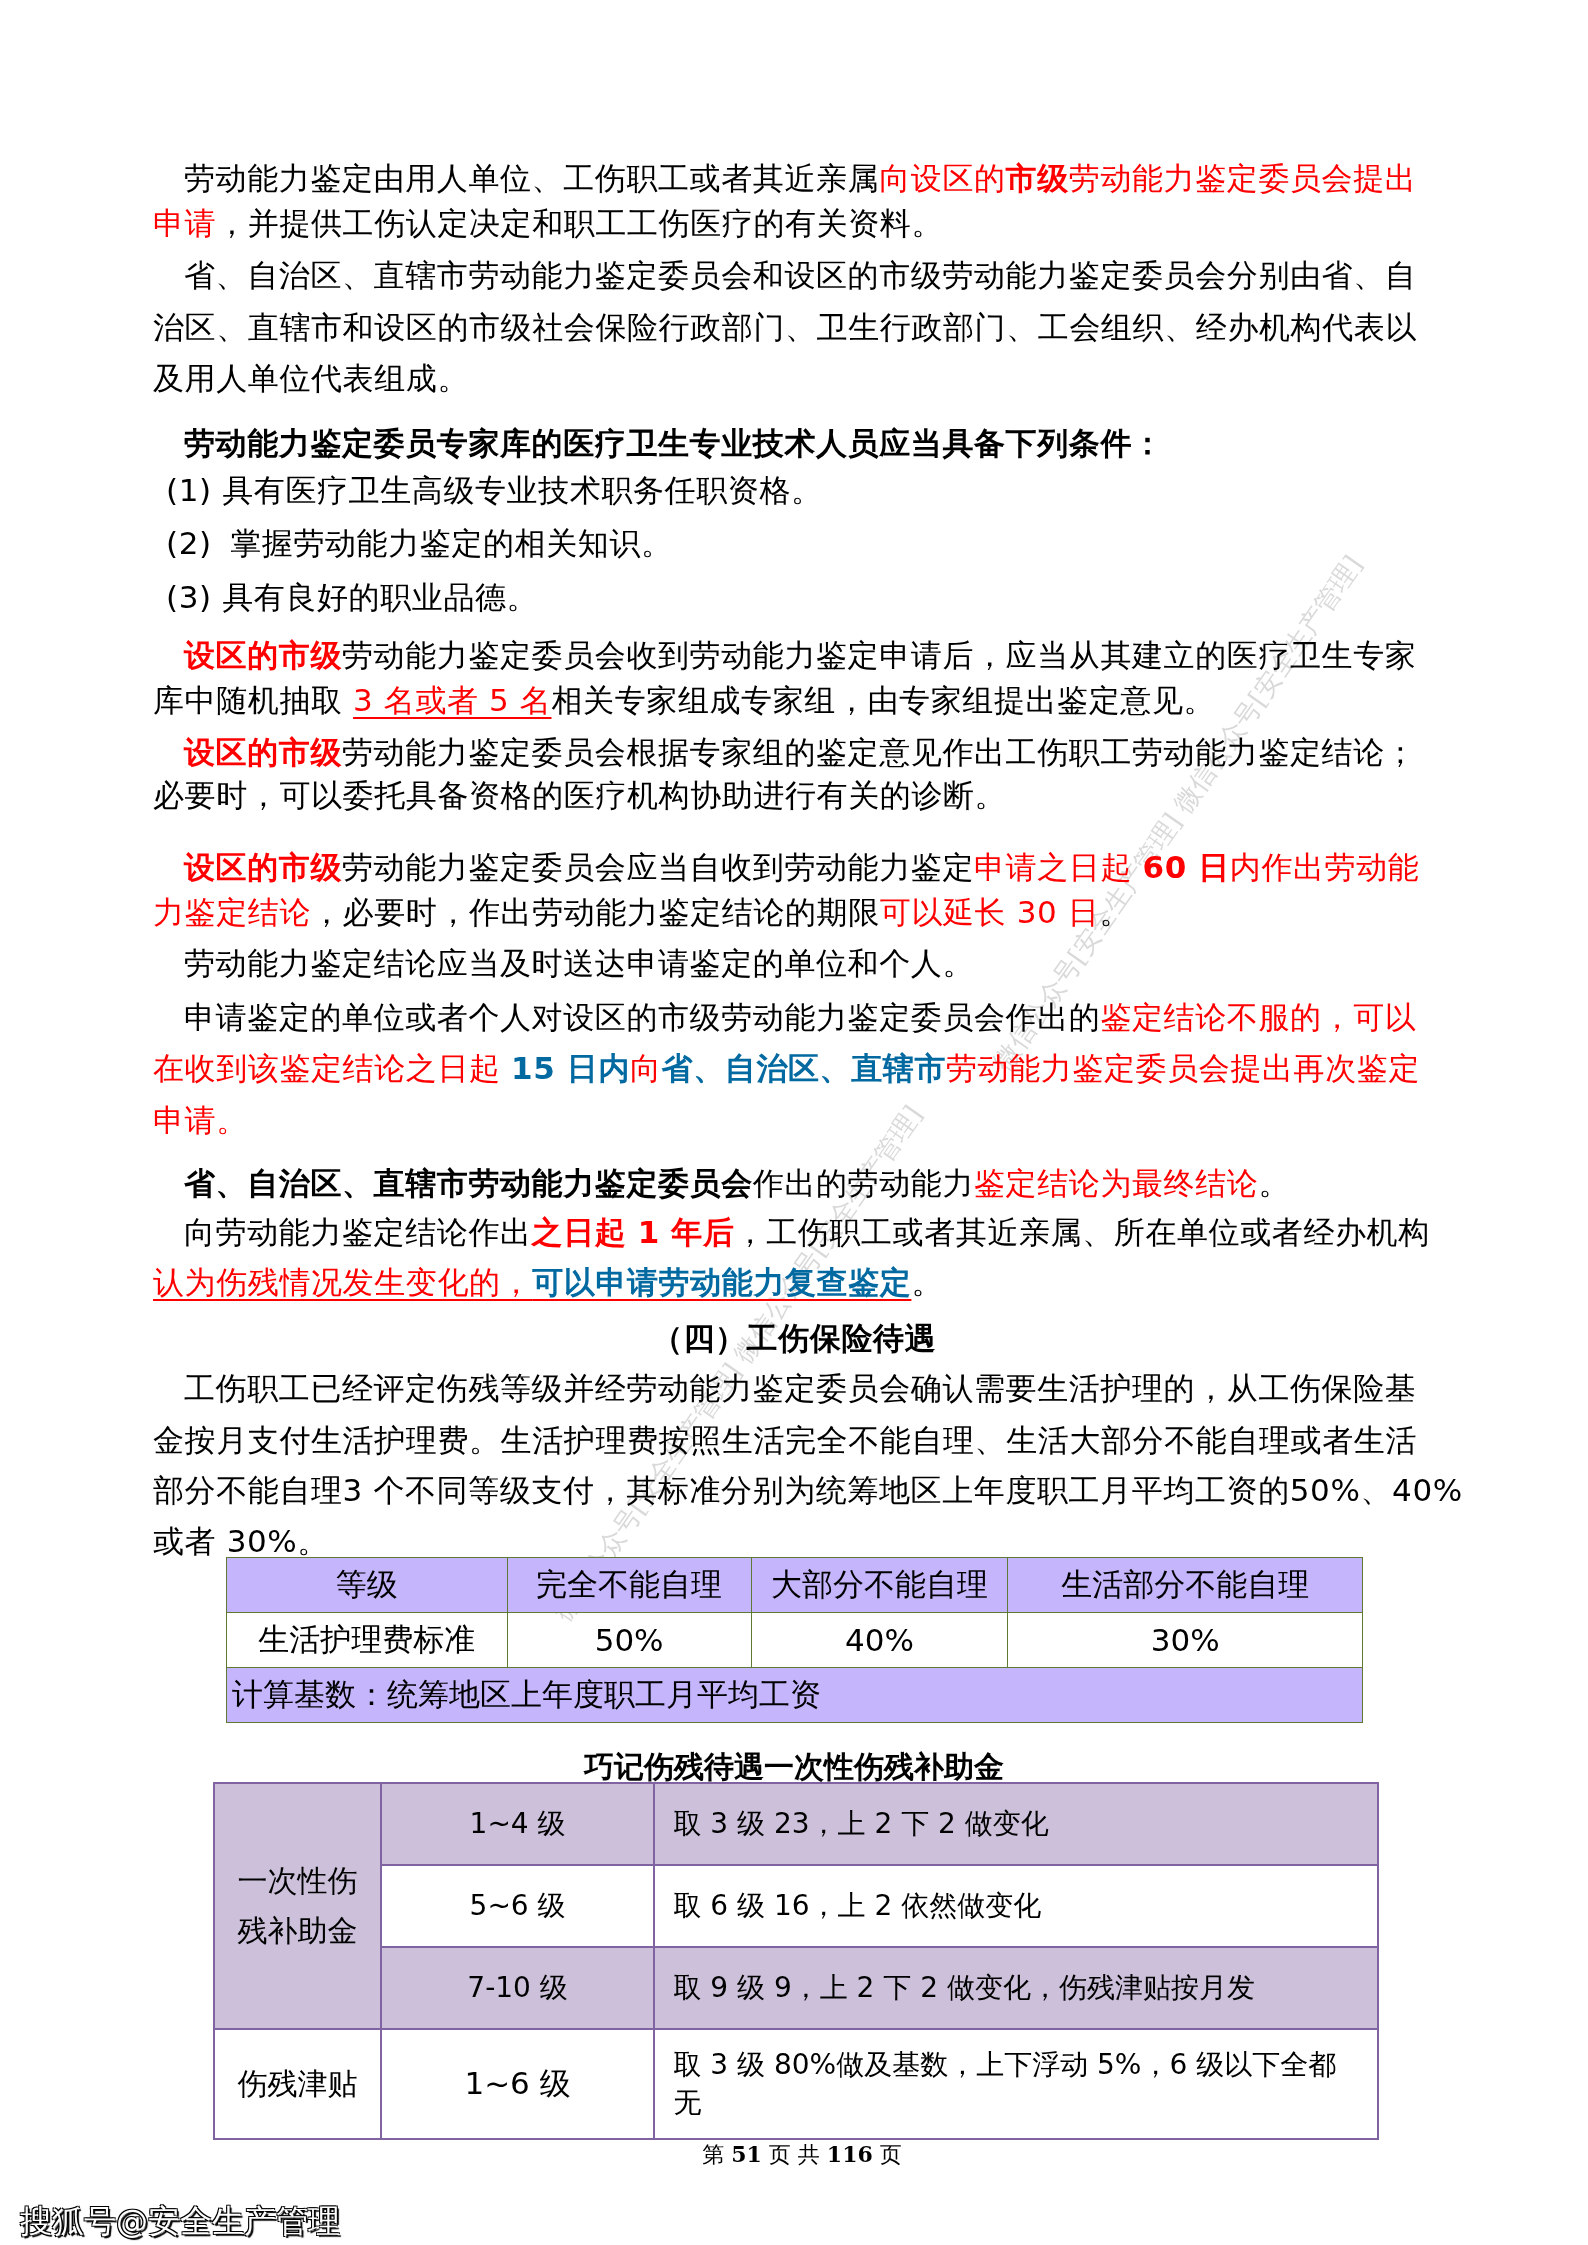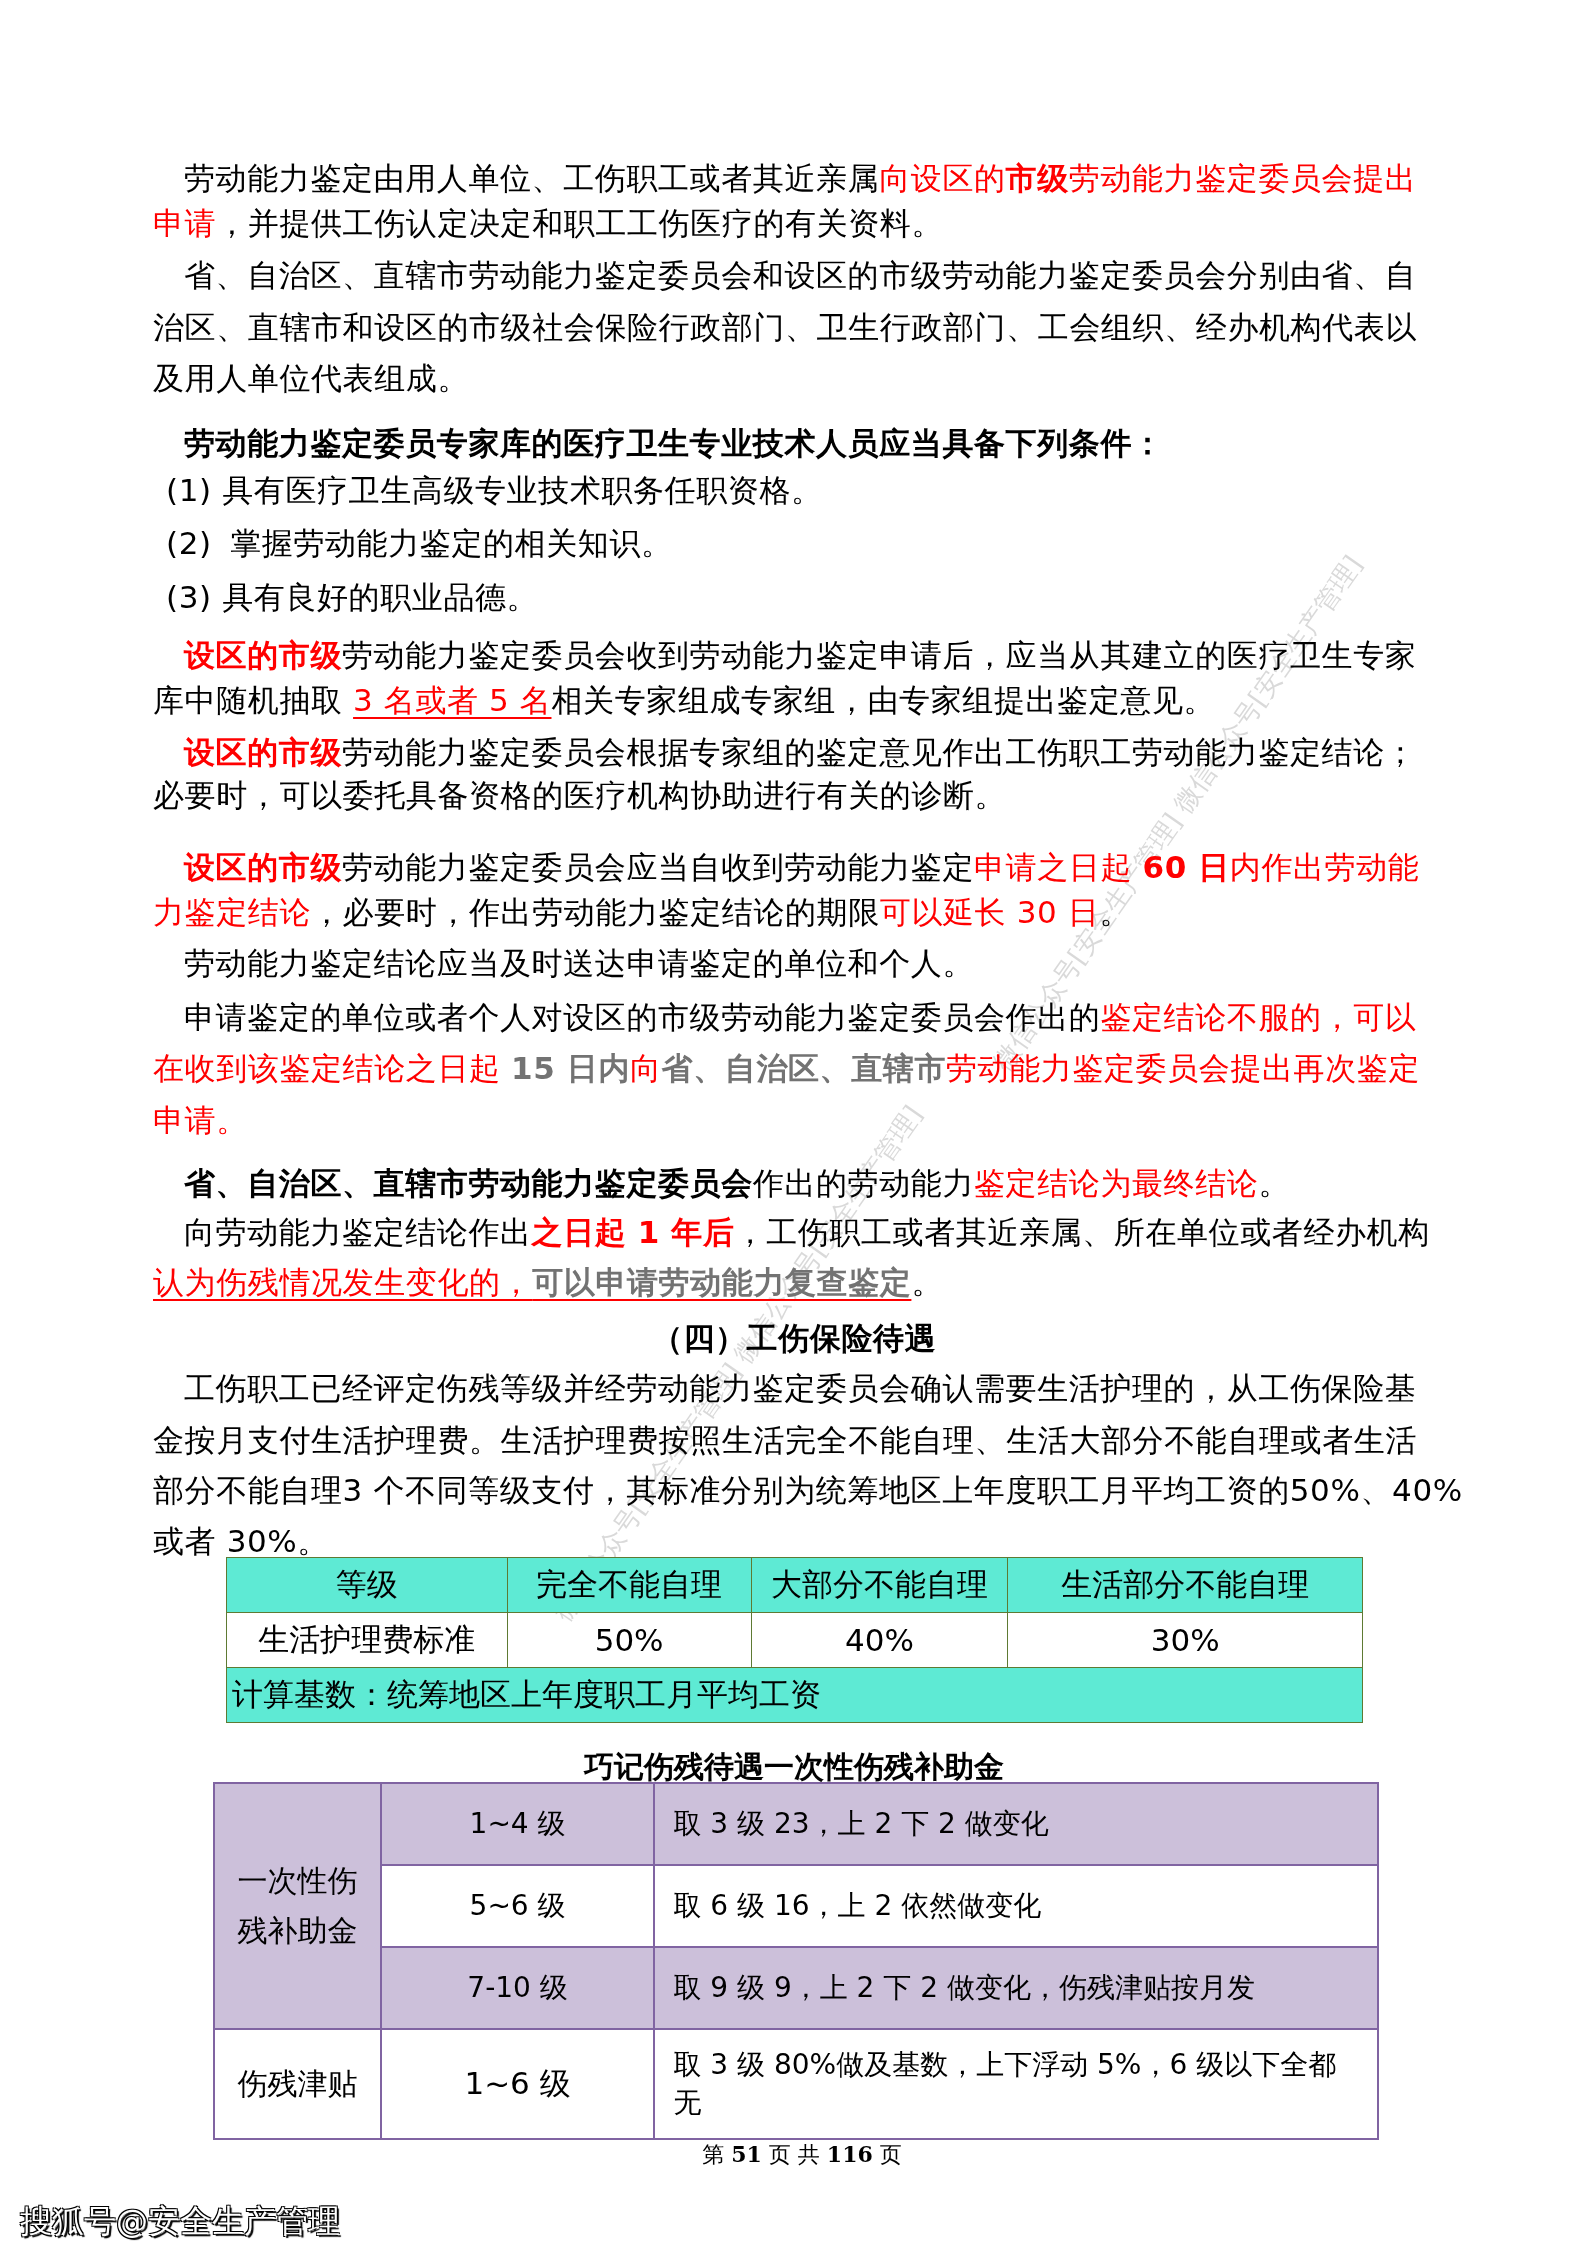--- a/index.html
+++ b/index.html
@@ -2,35 +2,35 @@
 <html><head>
 <meta charset="utf-8">
 <style>
   html, body { margin: 0; padding: 0; background: #ffffff; }
   body { width: 1588px; height: 2245px; position: relative; overflow: hidden;
          font-family: "DejaVu Sans", "Liberation Sans", sans-serif; color: #000; }
   .line { position: absolute; left: 153px; width: 1300px; font-size: 31px; line-height: 40px;
           white-space: nowrap; letter-spacing: 0.6px; }
   .indent { left: 184px; }
   .red { color: #ff0000; }
-  .green { color: #737373; margin-top: 44px; }
+  .green { color: #0369a1; margin-top: 44px; }
   .b { font-weight: bold; }
   .ul { text-decoration: underline; text-decoration-color: #ff0000; text-decoration-thickness: 2px; text-underline-offset: 6px; }
   .center { left: 0; width: 1588px; text-align: center; }
 
   
   .wm { position: absolute; color: rgba(170,170,170,0.45); font-family: "DejaVu Serif", serif;
         font-size: 26px; white-space: nowrap; transform-origin: left center; transform: rotate(-55deg);
         pointer-events: none; }
 
   
   table { border-collapse: collapse; position: absolute; }
   #t1 { left: 226px; top: 1557px; width: 1137px; font-size: 31px; }
   #t1 td { border: 1.5px solid #5e7a33; height: 54px; text-align: center; padding: 0; }
-  #t1 tr.g td { background: #5eead4; }
+  #t1 tr.g td { background: #c4b5fd; }
   #t1 td.left { text-align: left; padding-left: 5px; }
   
   #t2 { left: 213px; top: 1782px; width: 1166px; font-size: 28px; border: 2.5px solid #8064a2; }
   #t2 td { border: 2px solid #8064a2; height: 48px; padding: 16px; }
   #t2 tr.p td.c, #t2 td.p { background: #ccc0da; }
   #t2 td.mid { text-align: center; }
   #t2 td.desc { padding-left: 18px; }
   #t2 td.first { text-align: center; font-size: 30px; line-height: 50px; }
   #t2 tr.last td { height: 54px; }
 

